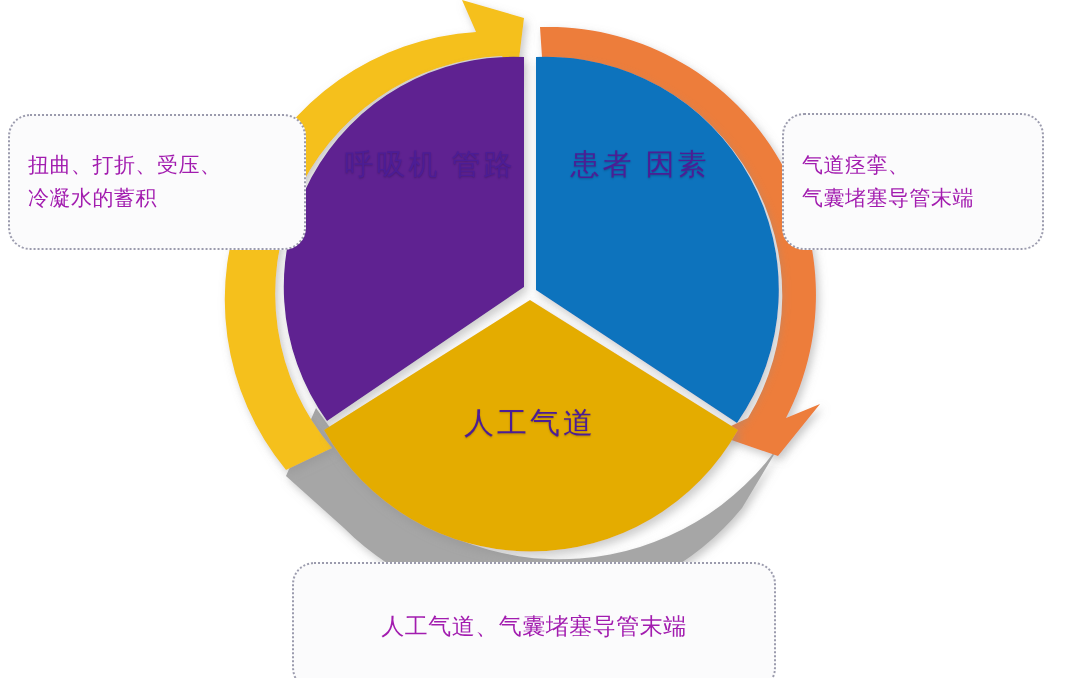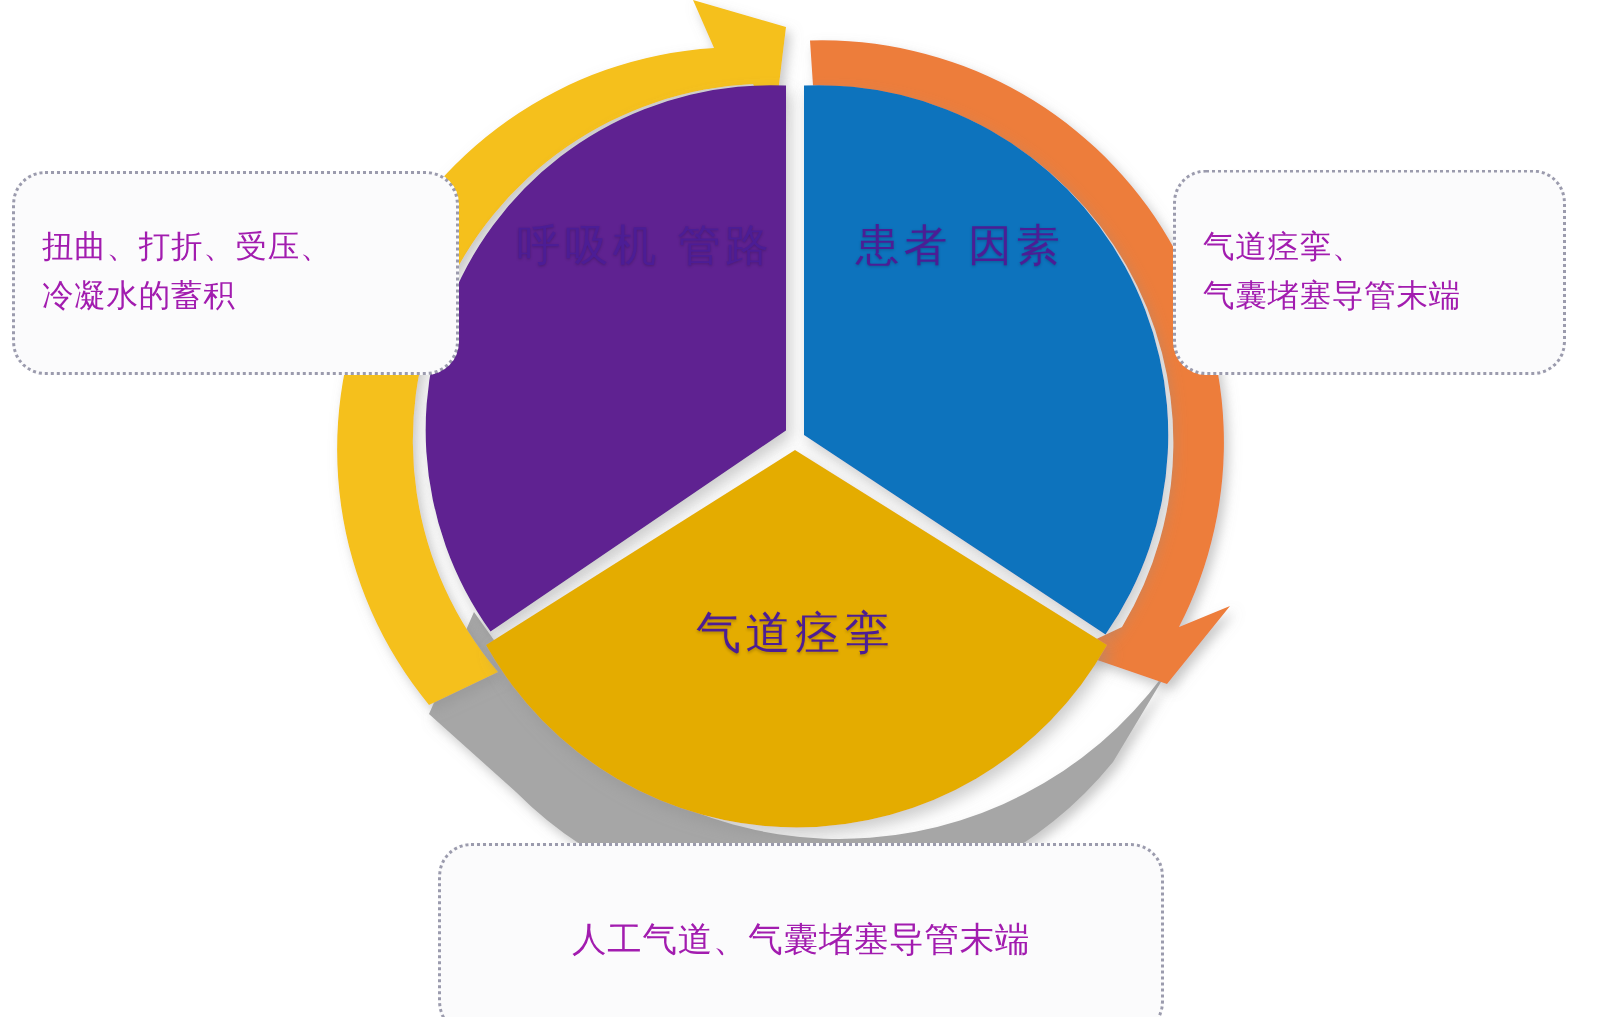--- a/index.html
+++ b/index.html
@@ -126,21 +126,21 @@
     <span class="l1">呼吸机</span>
     <span class="l2">管路</span>
   </div>
 
   <div class="seg-label" id="label-patient">
     <span class="l1">患者</span>
     <span class="l2">因素</span>
   </div>
 
   <div class="seg-label" id="label-airway">
-    <span class="l1">气道痉挛</span>
+    <span class="l1">人工气道</span>
   </div>
 
   <div class="callout" id="callout-left">
     <div>
       <span>扭曲、打折、受压、</span>
       <span>冷凝水的蓄积</span>
     </div>
   </div>
 
   <div class="callout" id="callout-right">

